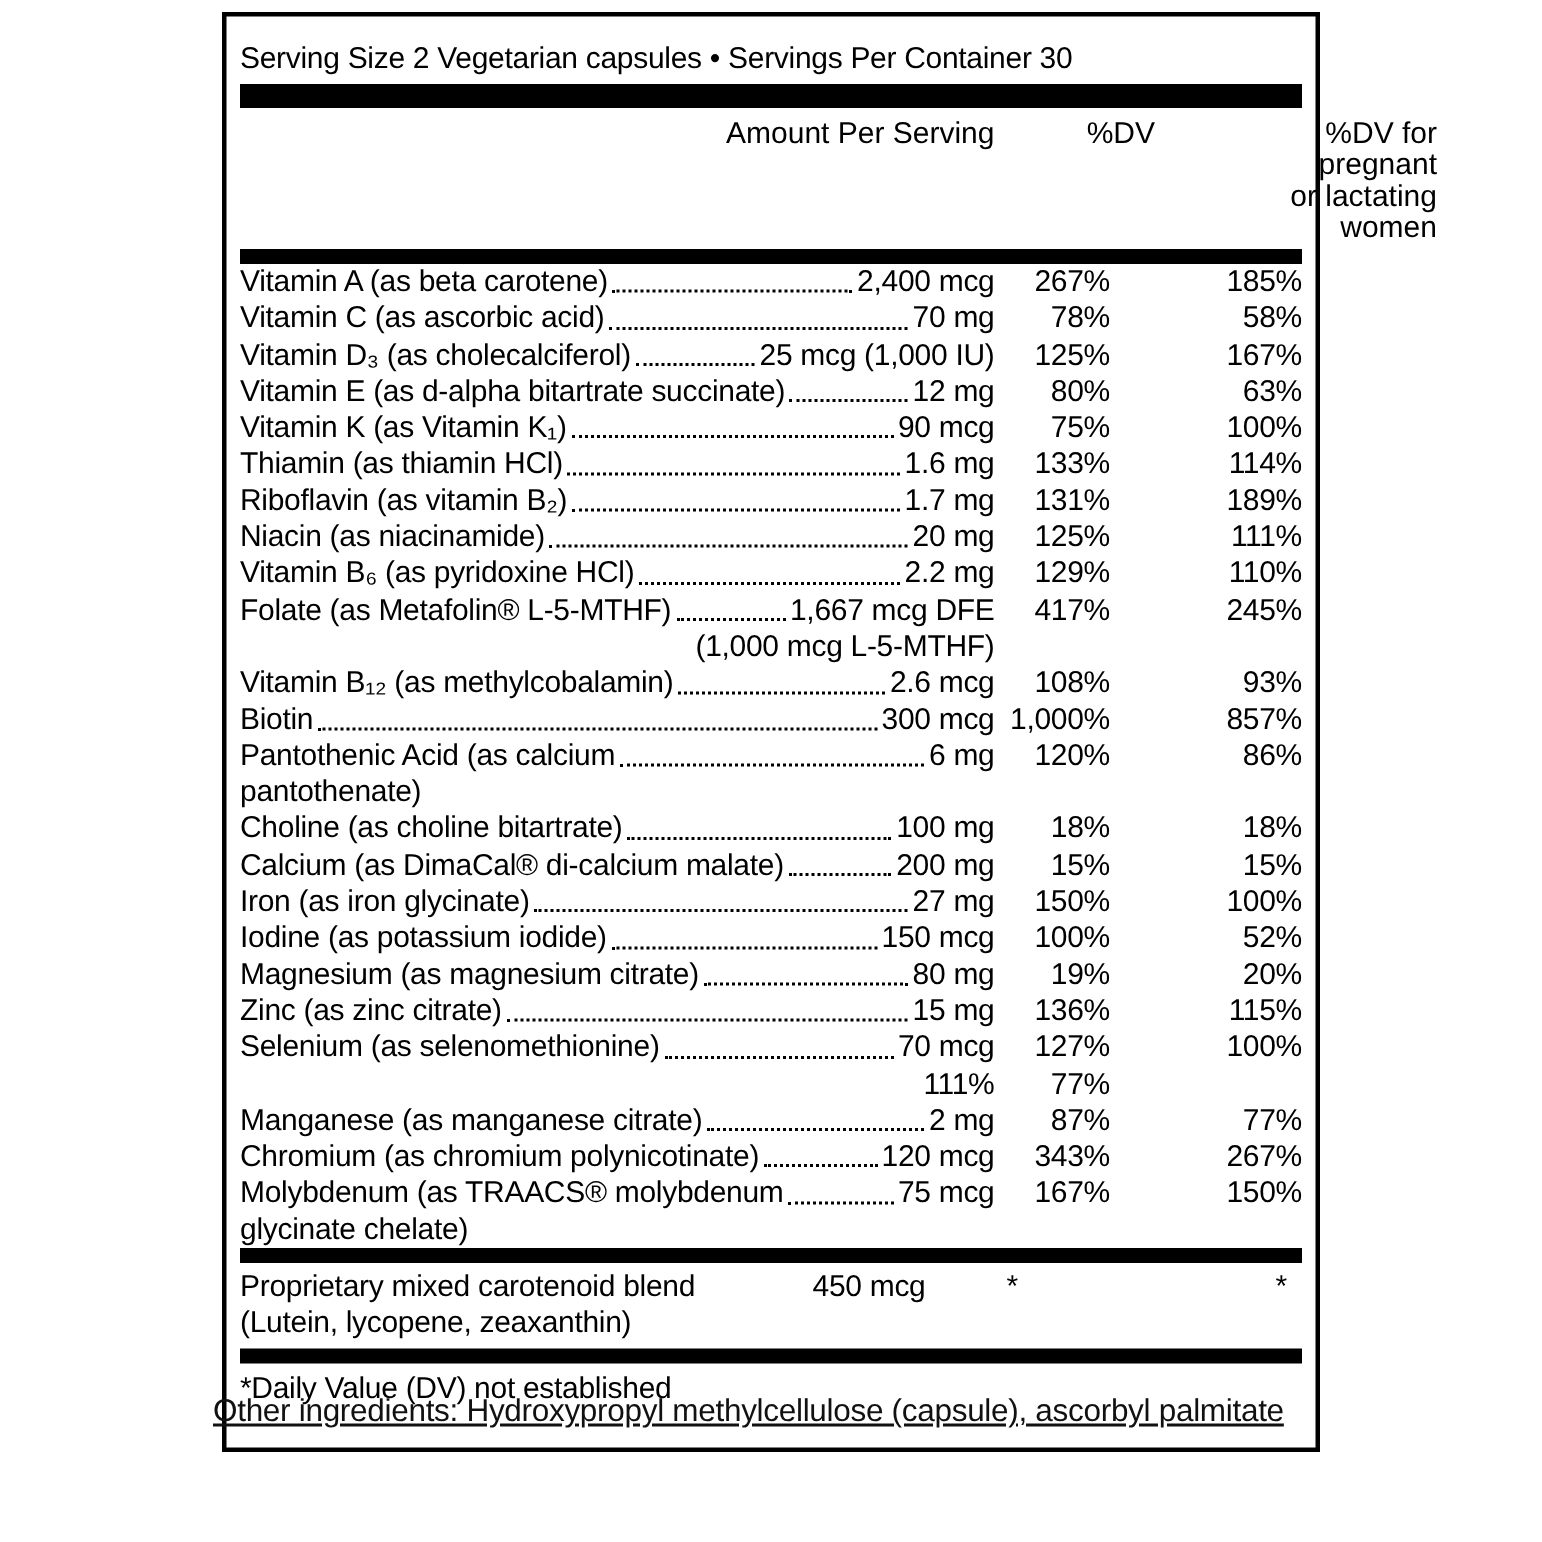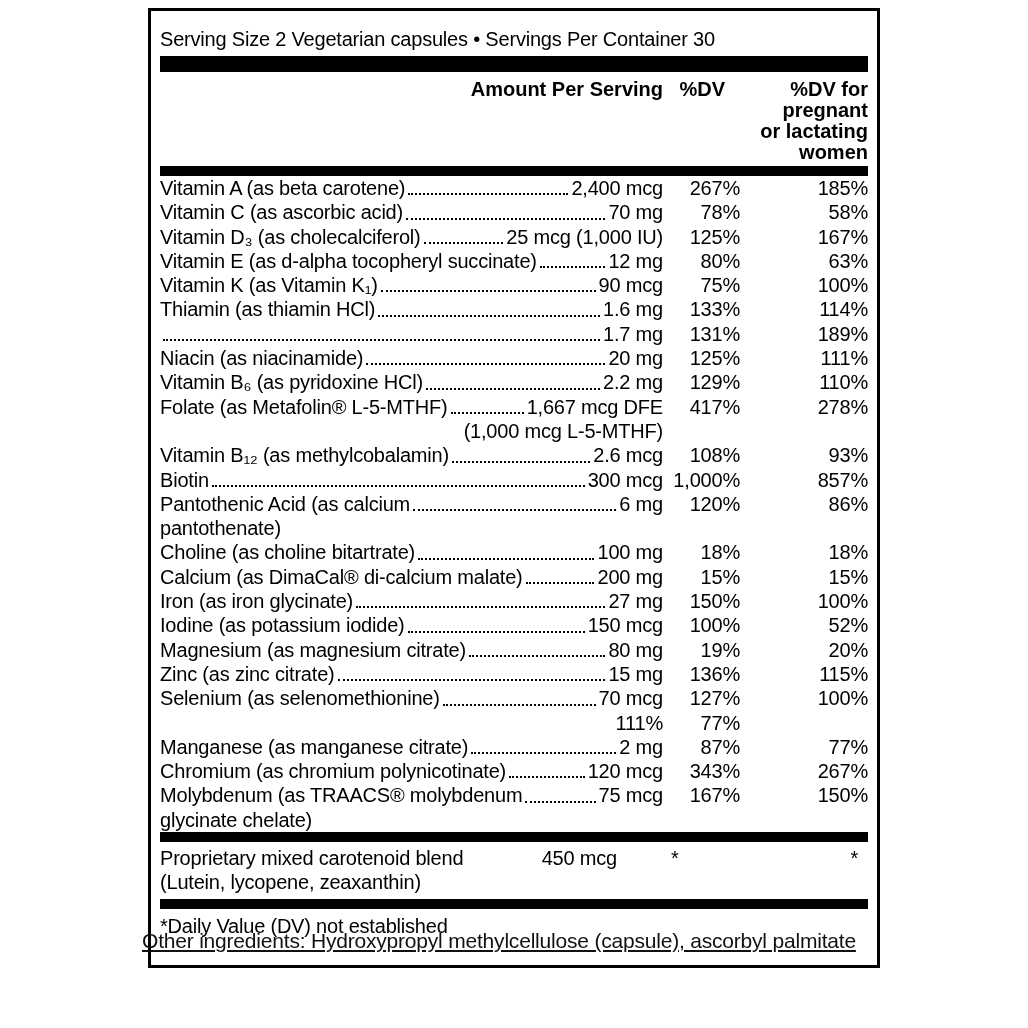--- a/index.html
+++ b/index.html
@@ -17,21 +17,21 @@
     letter-spacing:21px; word-spacing:26px; overflow:hidden; margin-top:2px;
   }
   .serving { font-size:20px; line-height:24px; margin-top:16px; letter-spacing:-0.2px; }
 
   .bar { background:#000; width:100%; }
   .bar-xl { height:16px; margin-top:5px; }
   .bar-md { height:10px; }
 
   .hdr {
     display:grid; grid-template-columns:503px 77px 128px;
-    font-weight:bold; font-size:20px; line-height:21px; padding:7px 0 3px 0;
+    font-weight:normal; font-size:20px; line-height:21px; padding:7px 0 3px 0;gap:45px;
   }
   .hdr-amount { text-align:right; align-self:start; }
   .hdr-dv { text-align:right; padding-right:15px; align-self:start; }
   .hdr-pdv { text-align:right; }
 
   .rows { font-size:20px; letter-spacing:-0.2px; }
   .row-grid { display:grid; grid-template-columns:503px 77px 128px; line-height:24.3px; }
   .row-main { display:flex; align-items:baseline; overflow:hidden; }
   .nname { white-space:nowrap; }
   .leader { flex:1 1 auto; min-width:10px; border-bottom:2.5px dotted #000; align-self:flex-end; margin:0 3px 5px 3px; }
@@ -117,21 +117,21 @@
       </div>
       <div class="dv">125%</div>
       <div class="pdv">167%</div>
     </div>
 
   </div>
 
   <div class="row">
     <div class="row-grid">
       <div class="row-main">
-        <span class="nname">Vitamin E (as d-alpha tocopheryl succinate)</span>
+        <span class="nname">Vitamin E (as d-alpha bitartrate succinate)</span>
         <span class="leader"></span>
         <span class="amt">12 mg</span>
       </div>
       <div class="dv">80%</div>
       <div class="pdv">63%</div>
     </div>
 
   </div>
 
   <div class="row">
@@ -156,20 +156,21 @@
       </div>
       <div class="dv">133%</div>
       <div class="pdv">114%</div>
     </div>
 
   </div>
 
   <div class="row">
     <div class="row-grid">
       <div class="row-main">
+        <span class="nname">Riboflavin (as vitamin B₂)</span>
         <span class="leader"></span>
         <span class="amt">1.7 mg</span>
       </div>
       <div class="dv">131%</div>
       <div class="pdv">189%</div>
     </div>
 
   </div>
 
   <div class="row">
@@ -199,21 +200,21 @@
   </div>
 
   <div class="row">
     <div class="row-grid">
       <div class="row-main">
         <span class="nname">Folate (as Metafolin® L-5-MTHF)</span>
         <span class="leader"></span>
         <span class="amt">1,667 mcg DFE</span>
       </div>
       <div class="dv">417%</div>
-      <div class="pdv">278%</div>
+      <div class="pdv">245%</div>
     </div>
     <div class="cont cont-right">(1,000 mcg L-5-MTHF)</div>
   </div>
 
   <div class="row">
     <div class="row-grid">
       <div class="row-main">
         <span class="nname">Vitamin B₁₂ (as methylcobalamin)</span>
         <span class="leader"></span>
         <span class="amt">2.6 mcg</span>

